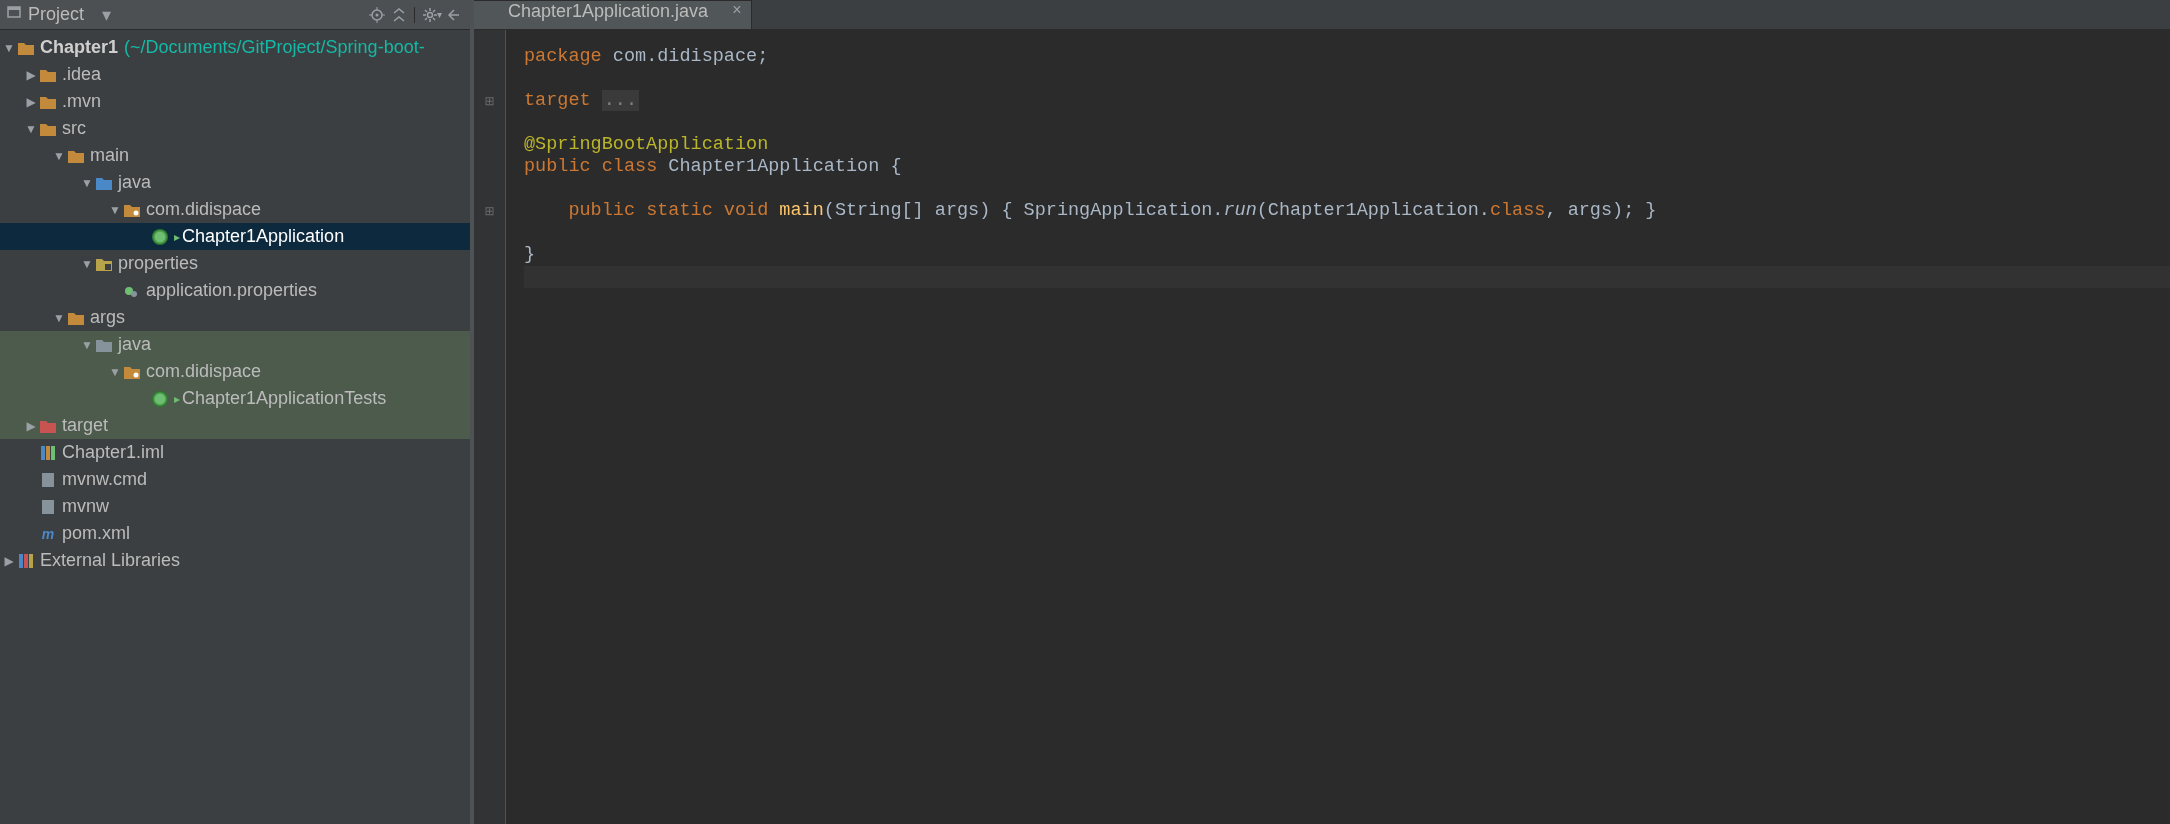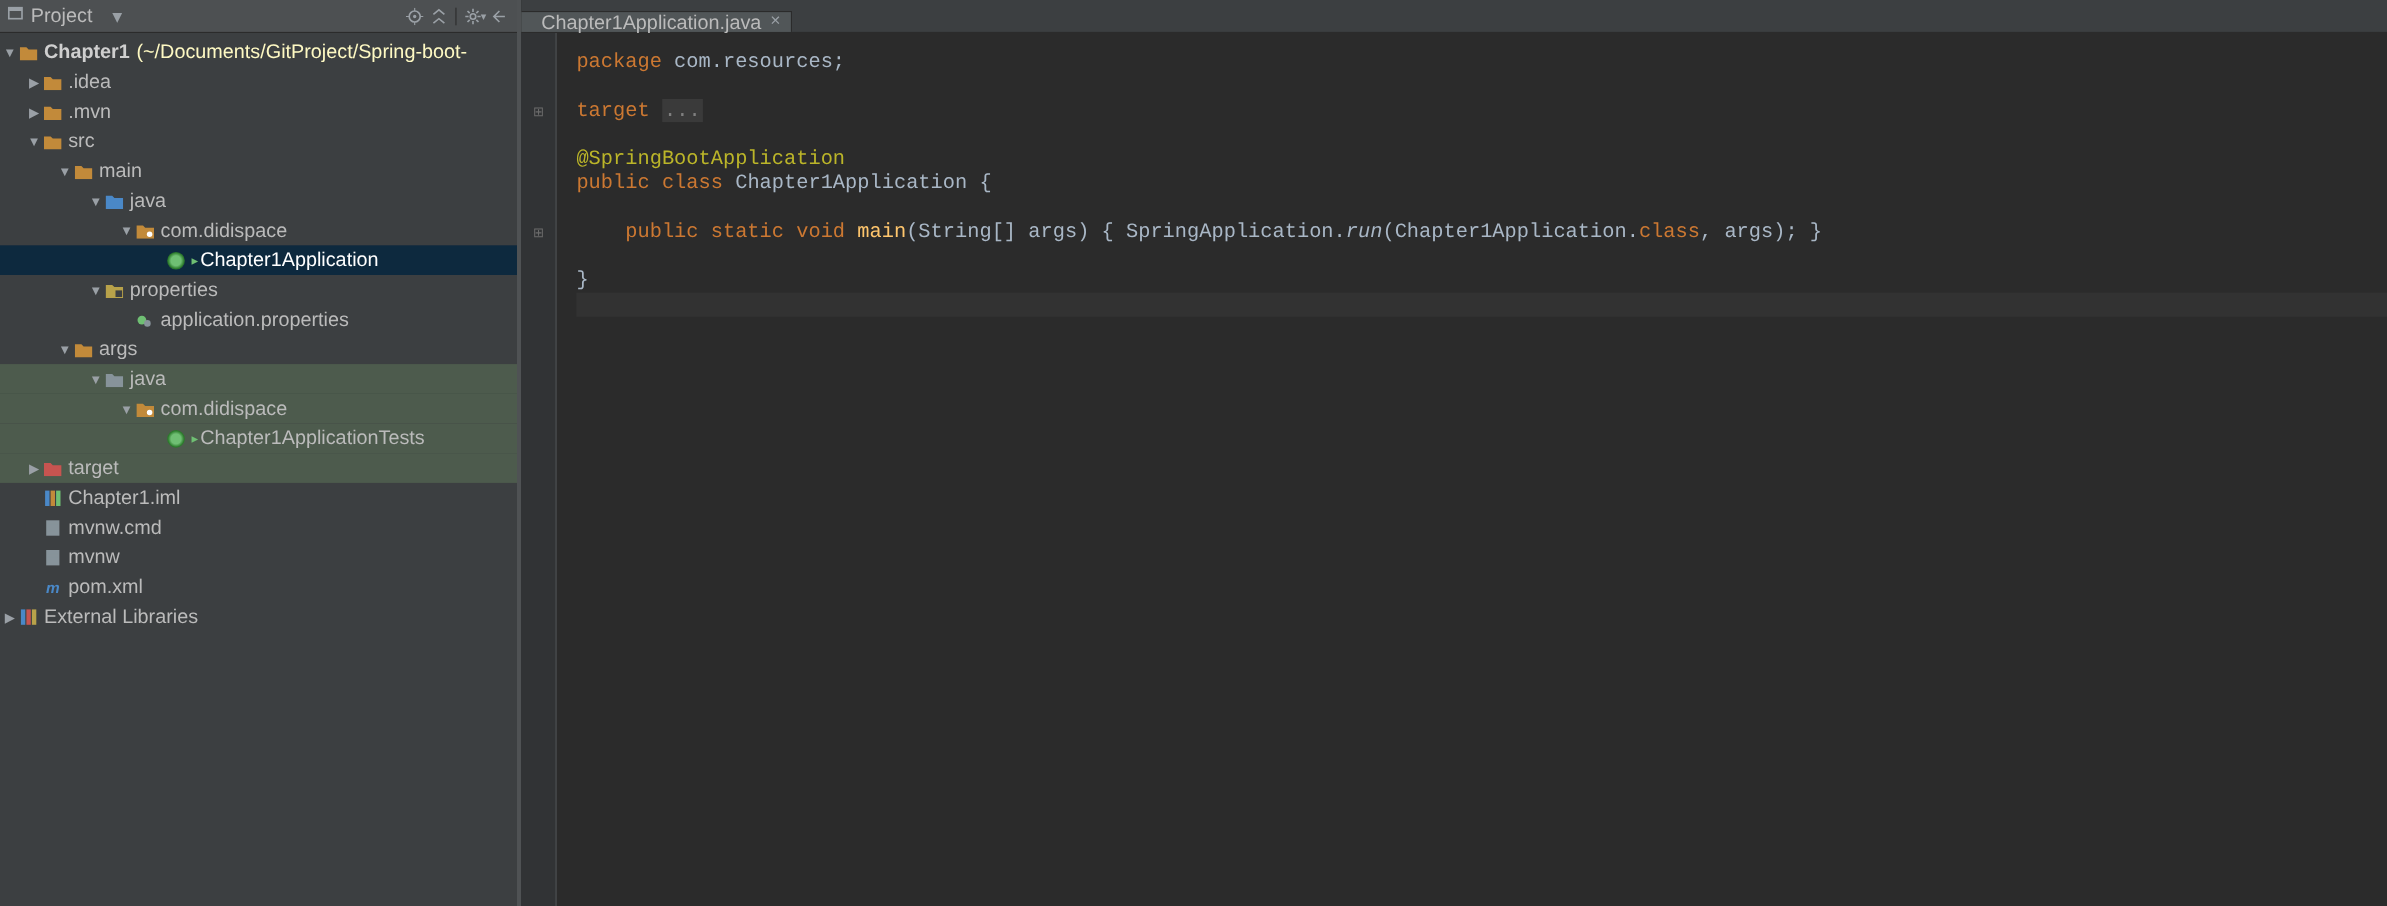--- a/index.html
+++ b/index.html
@@ -34,21 +34,21 @@
       white-space:nowrap;
       cursor:pointer;
     }
     .tree-row.selected { background:#0d293e; color:#fff; }
     .tree-row.green-bg { background:#4d5b4d; }
     .tree-row .arrow { width:14px; text-align:center; color:#9aa0a6; font-size:12px; }
     .tree-row .arrow.blank { visibility:hidden; }
     .tree-row .icon { width:20px; height:20px; display:inline-flex; align-items:center; justify-content:center; margin-right:4px;}
     .tree-row .label { }
     .tree-row .label.bold { font-weight:600; color:#cfcfcf;}
-    .tree-row .hint { color:#fef9c3; margin-left:6px; }
+    .tree-row .hint { color:#14b8a6; margin-left:6px; }
 
     
     .ind0 { padding-left: 2px; }
     .ind1 { padding-left: 24px; }
     .ind2 { padding-left: 52px; }
     .ind3 { padding-left: 80px; }
     .ind4 { padding-left: 108px; }
     .ind5 { padding-left: 136px; }
 
     
@@ -70,24 +70,24 @@
     
     .divider { width:4px; background:#4f5254; cursor:col-resize; }
 
     
     .editor-pane { flex:1; display:flex; flex-direction:column; background:#2b2b2b; }
     .tab-bar {
       height:30px; background:#3c3f41; border-bottom:1px solid #2b2b2b;
       display:flex; align-items:flex-end;
     }
     .tab {
-      height:19px; background:#515658; border-top:1px solid #2b2b2b;
+      height:29px; background:#515658; border-top:1px solid #2b2b2b;
       border-right:1px solid #2b2b2b;
-      display:flex; align-items:center;
-      padding:0 10px; gap:8px; color:#bbbbbb; cursor:pointer;
+      display:flex; align-items:flex-start;
+      padding:0 10px; gap:24px; color:#bbbbbb; cursor:pointer;
     }
     .tab.active { background:#515658; }
     .tab .close { color:#9aa0a6; font-size:16px; cursor:pointer;}
     .editor-body { flex:1; display:flex; }
     .gutter {
       width:32px; background:#313335; border-right:1px solid #4f5254;
       padding-top:16px;
     }
     .gutter .fold { height:22px; display:flex;justify-content:center;align-items:center;color:#6b6b6b;font-size:12px; cursor:pointer;}
     .code {
@@ -368,21 +368,21 @@
       <div class="gutter">
         <div class="fold" style="height:22px"></div>
         <div class="fold" style="height:22px"></div>
         <div class="fold">⊞</div>
         <div class="fold" style="height:22px"></div>
         <div class="fold" style="height:22px"></div>
         <div class="fold" style="height:22px"></div>
         <div class="fold" style="height:22px"></div>
         <div class="fold">⊞</div>
       </div>
-      <div class="code"><span class="kw">package</span><span class="pkg"> com.resources;</span>
+      <div class="code"><span class="kw">package</span><span class="pkg"> com.didispace;</span>
 
 <span class="kw">target </span><span class="dim">...</span>
 
 <span class="ann">@SpringBootApplication</span>
 <span class="kw">public </span><span class="kw">class </span><span>Chapter1Application {</span>
 
 <span class="kw">    public </span><span class="kw">static </span><span class="kw">void </span><span class="fn">main</span><span>(String[] args) { SpringApplication.</span><span class="it">run</span><span>(Chapter1Application.</span><span class="kw">class</span><span>, args); }</span>
 
 <span>}</span>
 <span class="caret-line"> </span></div>

